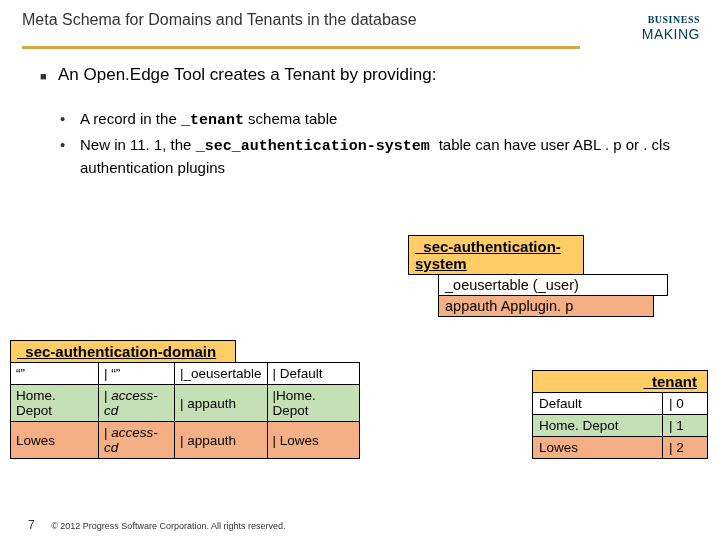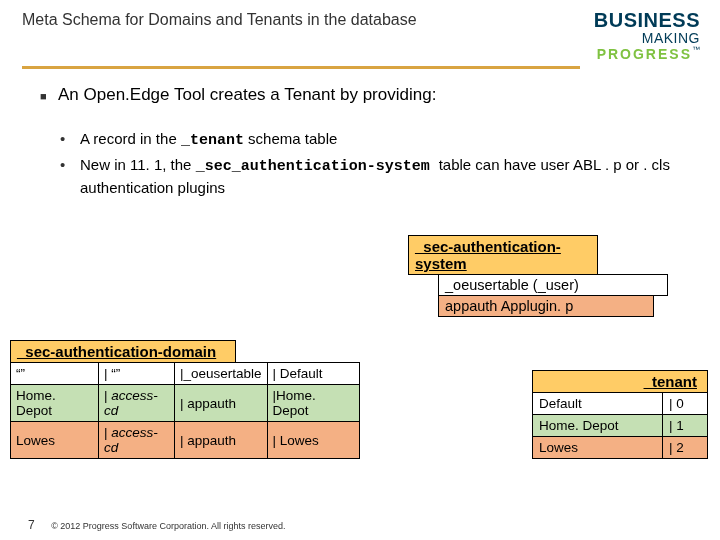--- a/index.html
+++ b/index.html
@@ -12,21 +12,21 @@
   .header { padding: 10px 20px 6px 22px; }
   .header-row { display: flex; justify-content: space-between; align-items: flex-start; }
   .title {
     font-size: 16px; color: #333; font-weight: 400;
     max-width: 480px; line-height: 1.2;
   }
   .brand {
     text-align: right; line-height: 1;
     font-family: Arial, sans-serif;
   }
-  .brand .b1 { color: #003b57; font-size: 20px; font-weight: 700; letter-spacing: .5px; }
+  .brand .b1 { color: #003b57; font-size: 10px; font-weight: 700; letter-spacing: .5px; font-family: Liberation Serif, serif; }
   .brand .b2 { color: #003b57; font-size: 14px; font-weight: 400; letter-spacing: .5px; }
   .brand .b3 { color: #7fc241; font-size: 14px; font-weight: 700; letter-spacing: 2px; }
   .brand .tm { color:#003b57; font-size:8px; vertical-align: top; }
   .rule { height: 3px; background: #d9a441; margin: 4px 120px 0 0; }
   .content { padding: 10px 28px 0 40px; }
   .l1 { font-size: 17px; margin-bottom: 24px; }
   .bullet-sq::before {
     content: "■"; color: #333; font-size: 11px;
     display: inline-block; width: 18px; margin-left: -22px;
   }
@@ -39,21 +39,21 @@
   .sysbox { position: absolute; left: 408px; top: 235px; }
   .tblhdr {
     background: #ffcc66; border: 1px solid #000;
     font-size: 15px; font-weight: 700; padding: 2px 6px;
     text-decoration: underline;
   }
   .cell {
     border: 1px solid #000; padding: 2px 6px; font-size: 14.5px;
     background: #fff;
   }
-  .sysbox .tblhdr { width: 190px; }
+  .sysbox .tblhdr { width: 176px; }
   .sysbox .row2 { width: 230px; margin-left: 30px; margin-top: -1px; }
   .sysbox .row3 { width: 216px; margin-left: 30px; margin-top: -1px; background: #f4b084; }
   .domainbox { position: absolute; left: 10px; top: 340px; }
   .domainbox .tblhdr { width: 226px; }
   .domtbl {
     border-collapse: collapse; margin-top: -1px;
     font-size: 13.5px;
   }
   .domtbl td {
     border: 1px solid #000; padding: 3px 5px;
@@ -77,21 +77,20 @@
 </style>
 </head>
 <body>
 
 <div class="header">
   <div class="header-row">
     <div class="title">Meta Schema for Domains and Tenants in the database</div>
     <div class="brand">
       <div><span class="b1">BUSINESS</span></div>
       <div><span class="b2">MAKING</span></div>
-      <div><span class="b3">PROGRESS</span><span class="tm">™</span></div>
     </div>
   </div>
   <div class="rule"></div>
 </div>
 
 <div class="content">
   <div class="l1wrap">
     <div class="l1 bullet-sq">An Open.Edge Tool creates a Tenant by providing:</div>
   </div>
   <div class="l2">

